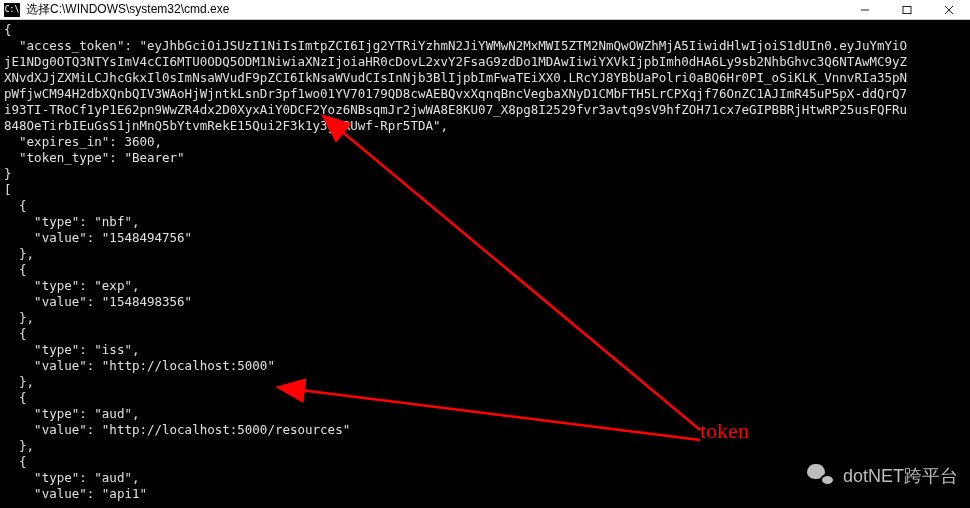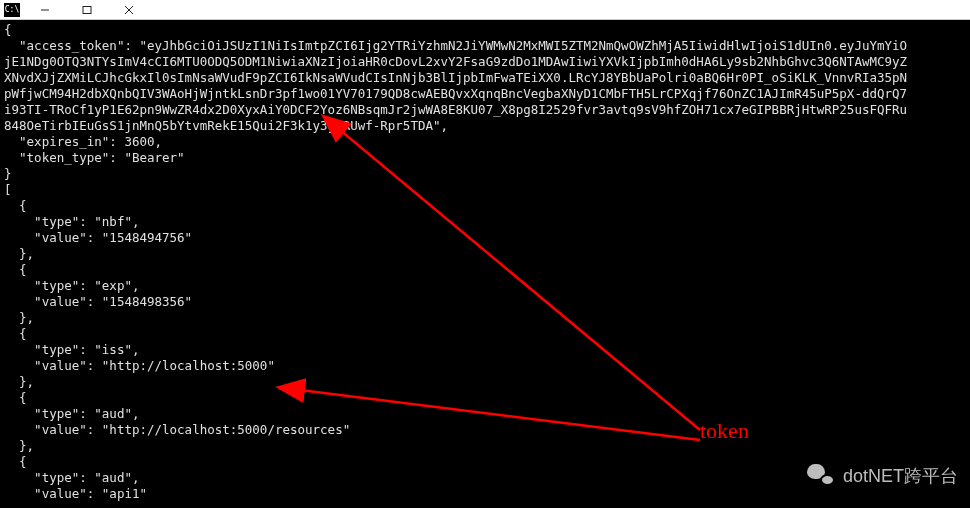--- a/index.html
+++ b/index.html
@@ -81,20 +81,21 @@
   }
   svg.arrows { position:absolute; left:0; top:0; width:970px; height:508px; }
 </style>
 </head>
 <body>
 
 <div class="titlebar">
   <div class="title-icon">
       <span>C:\</span>
     </div>
+  <div class="title-text">选择C:\WINDOWS\system32\cmd.exe</div>
   <div class="win-controls">
     <div class="win-btn">
       <svg viewBox="0 0 10 10">
           <line x1="1" y1="5" x2="9" y2="5" stroke="#222" stroke-width="1"></line>
         </svg>
     </div>
     <div class="win-btn">
       <svg viewBox="0 0 10 10">
           <rect x="1" y="1.5" width="8" height="7" fill="none" stroke="#222" stroke-width="1"></rect>
         </svg>

